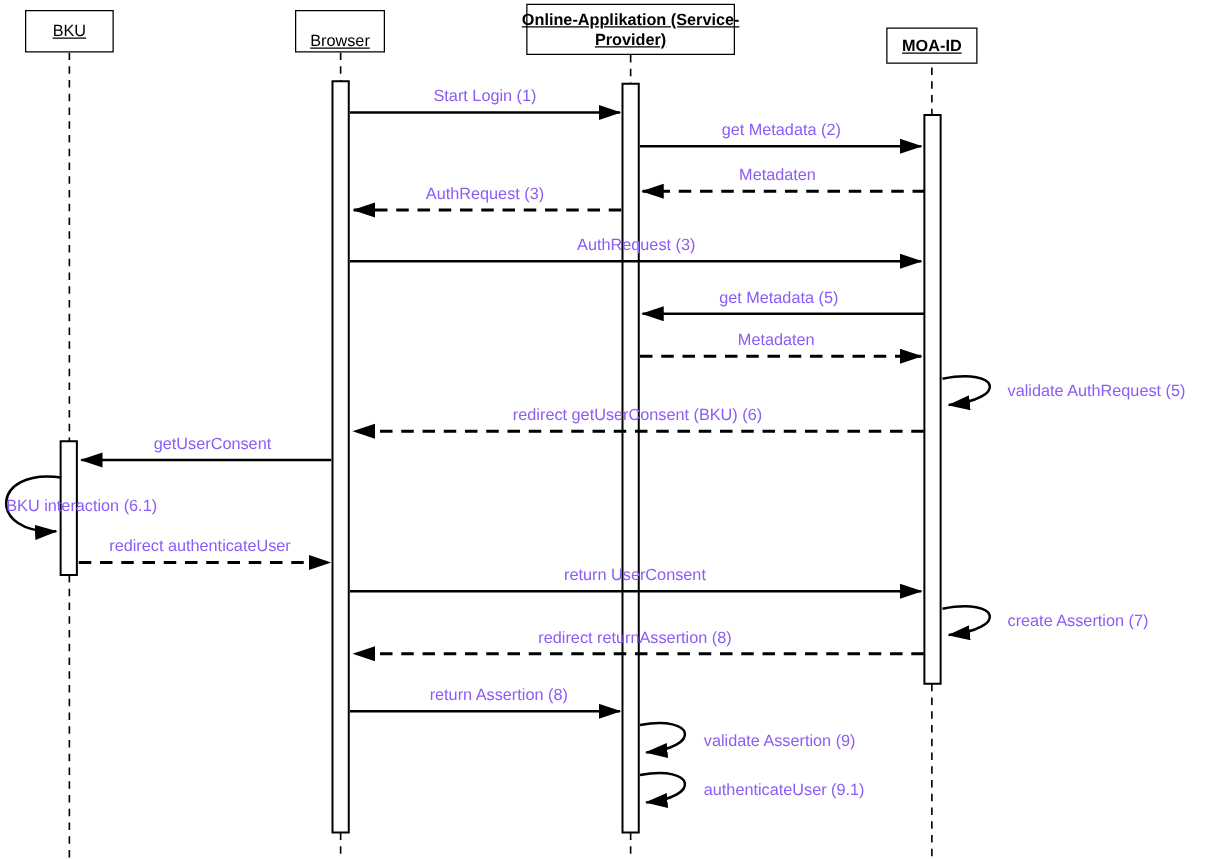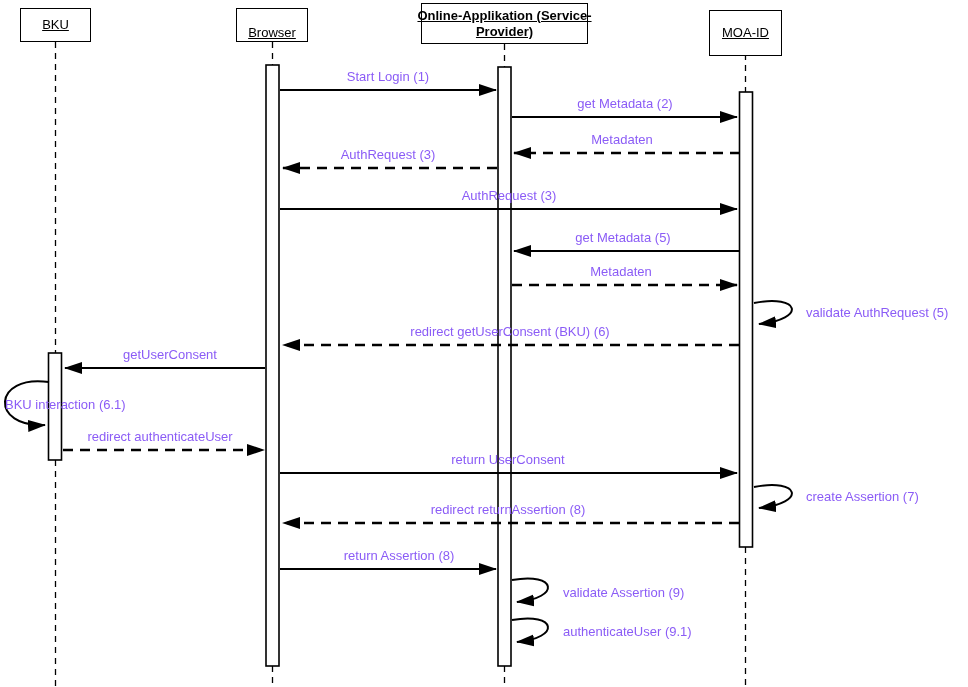--- a/index.html
+++ b/index.html
@@ -81,21 +81,21 @@
   <div class="actor" style="left:20px; top:8px; width:71px; height:34px;">
     <span>BKU</span>
   </div>
   <div class="actor" style="left:236px; top:8px; width:72px; height:34px;justify-content:flex-end;">
     <span>Browser</span>
   </div>
   <div class="actor" style="left:421px; top:3px; width:167px; height:41px;font-weight:bold;">
     <span>Online-Applikation (Service-</span>
     <span>Provider)</span>
   </div>
-  <div class="actor" style="left:709px; top:10px; width:73px; height:46px;">
+  <div class="actor" style="left:709px; top:22px; width:73px; height:29px;font-weight:bold;">
     <span>MOA-ID</span>
   </div>
 
   <div class="msg center" style="left:388px; top:69px;">Start Login (1)</div>
   <div class="msg center" style="left:625px; top:96px;">get Metadata (2)</div>
   <div class="msg center" style="left:622px; top:132px;">Metadaten</div>
   <div class="msg center" style="left:388px; top:147px;">AuthRequest (3)</div>
   <div class="msg center" style="left:509px; top:188px;">AuthRequest (3)</div>
   <div class="msg center" style="left:623px; top:230px;">get Metadata (5)</div>
   <div class="msg center" style="left:621px; top:264px;">Metadaten</div>

